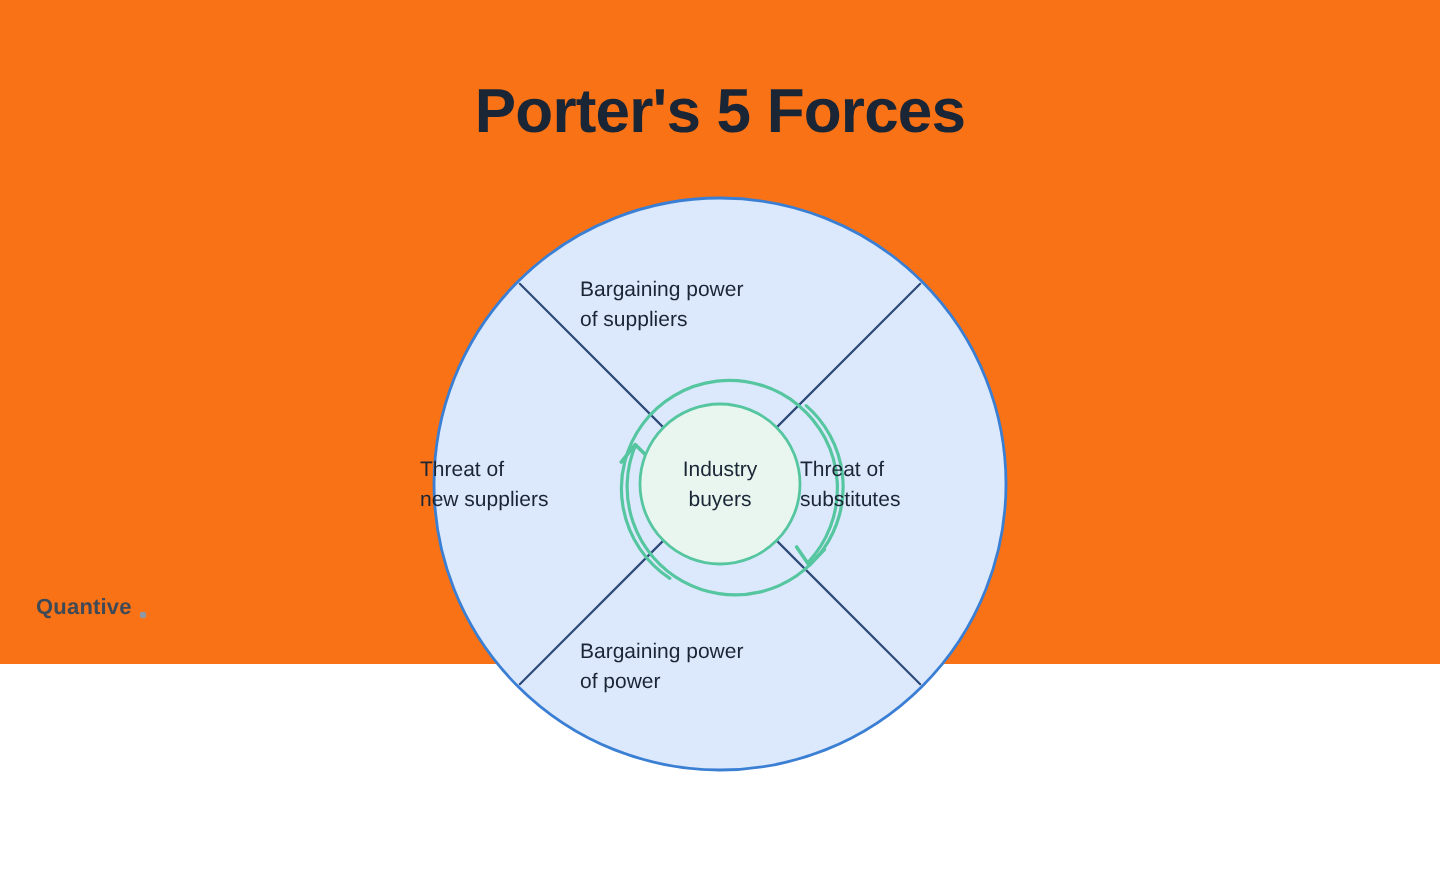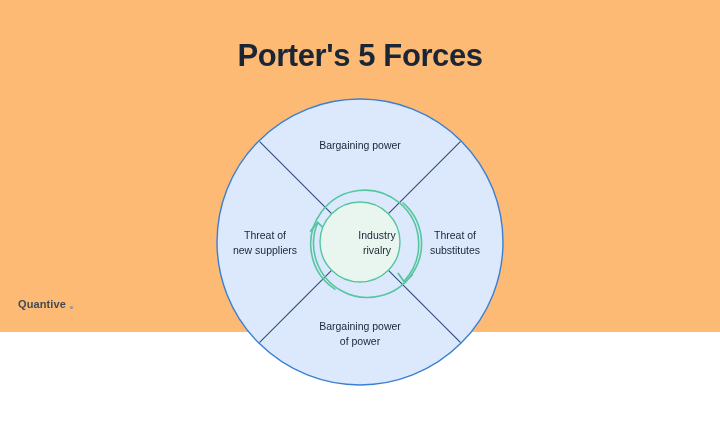--- a/index.html
+++ b/index.html
@@ -9,21 +9,21 @@
   body {
     width: 720px;
     height: 445px;
     overflow: hidden;
     font-family: "Liberation Sans", sans-serif;
   }
   #slide {
     position: relative;
     width: 720px;
     height: 332px;
-    background: #fdba74;
+    background: #f97316;
   }
   #slide-title {
     position: absolute;
     left: 0;
     top: 38px;
     width: 720px;
     text-align: center;
     font-size: 31px;
     font-weight: 700;
     letter-spacing: -0.4px;
@@ -32,34 +32,33 @@
   }
   #diagram {
     position: absolute;
     left: 0;
     top: 0;
     width: 720px;
     height: 445px;
   }
   .quad-label {
     position: absolute;
-    text-align: center;
     font-size: 10.5px;
     line-height: 15px;
     color: #1a2535;
     white-space: nowrap;
     pointer-events: none;
   }
   #label-suppliers { left: 290px; top: 138px; width: 140px; }
   #label-buyers    { left: 290px; top: 319px; width: 140px; }
   #label-entrants  { left: 210px; top: 228px; width: 110px; }
   #label-substitutes { left: 400px; top: 228px; width: 110px; }
   #label-center {
     position: absolute;
-    left: 327px;
+    left: 310px;
     top: 228px;
     width: 100px;
     text-align: center;
     font-size: 10.5px;
     line-height: 15px;
     color: #1a2535;
     white-space: nowrap;
     pointer-events: none;
   }
   .lbl-line { display: block; }
@@ -101,40 +100,41 @@
       <path d="M 403.1 202.8 A 54 54 0 1 1 317.8 222.5" fill="none" stroke="#56c6a0" stroke-width="1.6" stroke-linecap="round"></path>
       <path d="M 398.3 273.5 L 404.6 282.6 L 412.2 274.8" fill="none" stroke="#56c6a0" stroke-width="1.8" stroke-linecap="round" stroke-linejoin="round"></path>
       <path d="M 310.6 231.1 L 317.6 222.3 L 324.8 229.4" fill="none" stroke="#56c6a0" stroke-width="1.8" stroke-linecap="round" stroke-linejoin="round"></path>
     </g>
 
     <circle cx="360" cy="242" r="40" fill="#e8f6ef" stroke="#56c6a0" stroke-width="1.4"></circle>
   </svg>
 
   <div class="quad-label" id="label-suppliers">
     <span class="lbl-line">Bargaining power</span>
+    <span class="lbl-line">of suppliers</span>
   </div>
 
   <div class="quad-label" id="label-substitutes">
     <span class="lbl-line">Threat of</span>
     <span class="lbl-line">substitutes</span>
   </div>
 
   <div class="quad-label" id="label-buyers">
     <span class="lbl-line">Bargaining power</span>
     <span class="lbl-line">of power</span>
   </div>
 
   <div class="quad-label" id="label-entrants">
     <span class="lbl-line">Threat of</span>
     <span class="lbl-line">new suppliers</span>
   </div>
 
   <div id="label-center">
     <span class="lbl-line">Industry</span>
-    <span class="lbl-line">rivalry</span>
+    <span class="lbl-line">buyers</span>
   </div>
 
   <div id="brand">
     <span id="brand-name">Quantive</span>
     <svg width="5" height="5" viewBox="0 0 5 5">
       <circle cx="2.5" cy="2.5" r="1.6" fill="#8e98a6"></circle>
     </svg>
   </div>
 
 </div>

